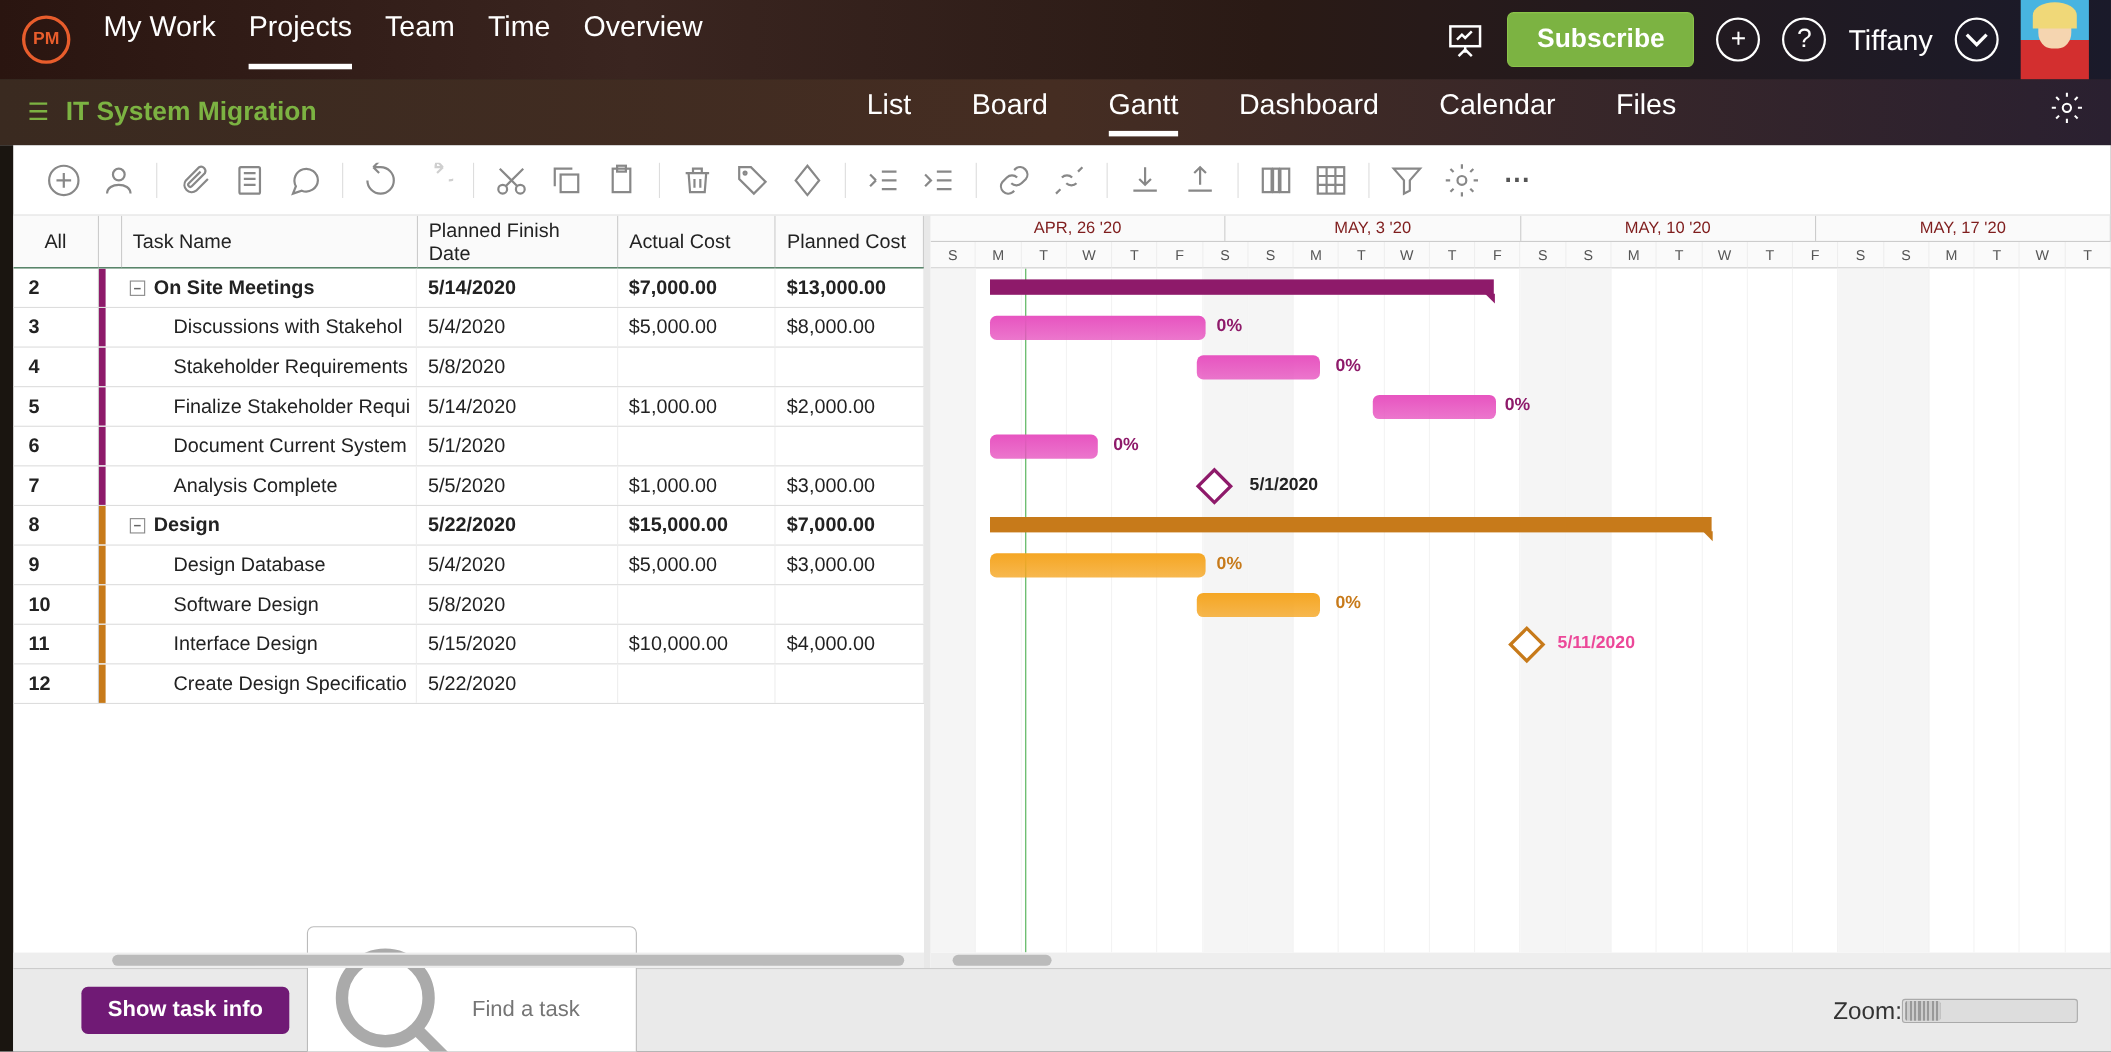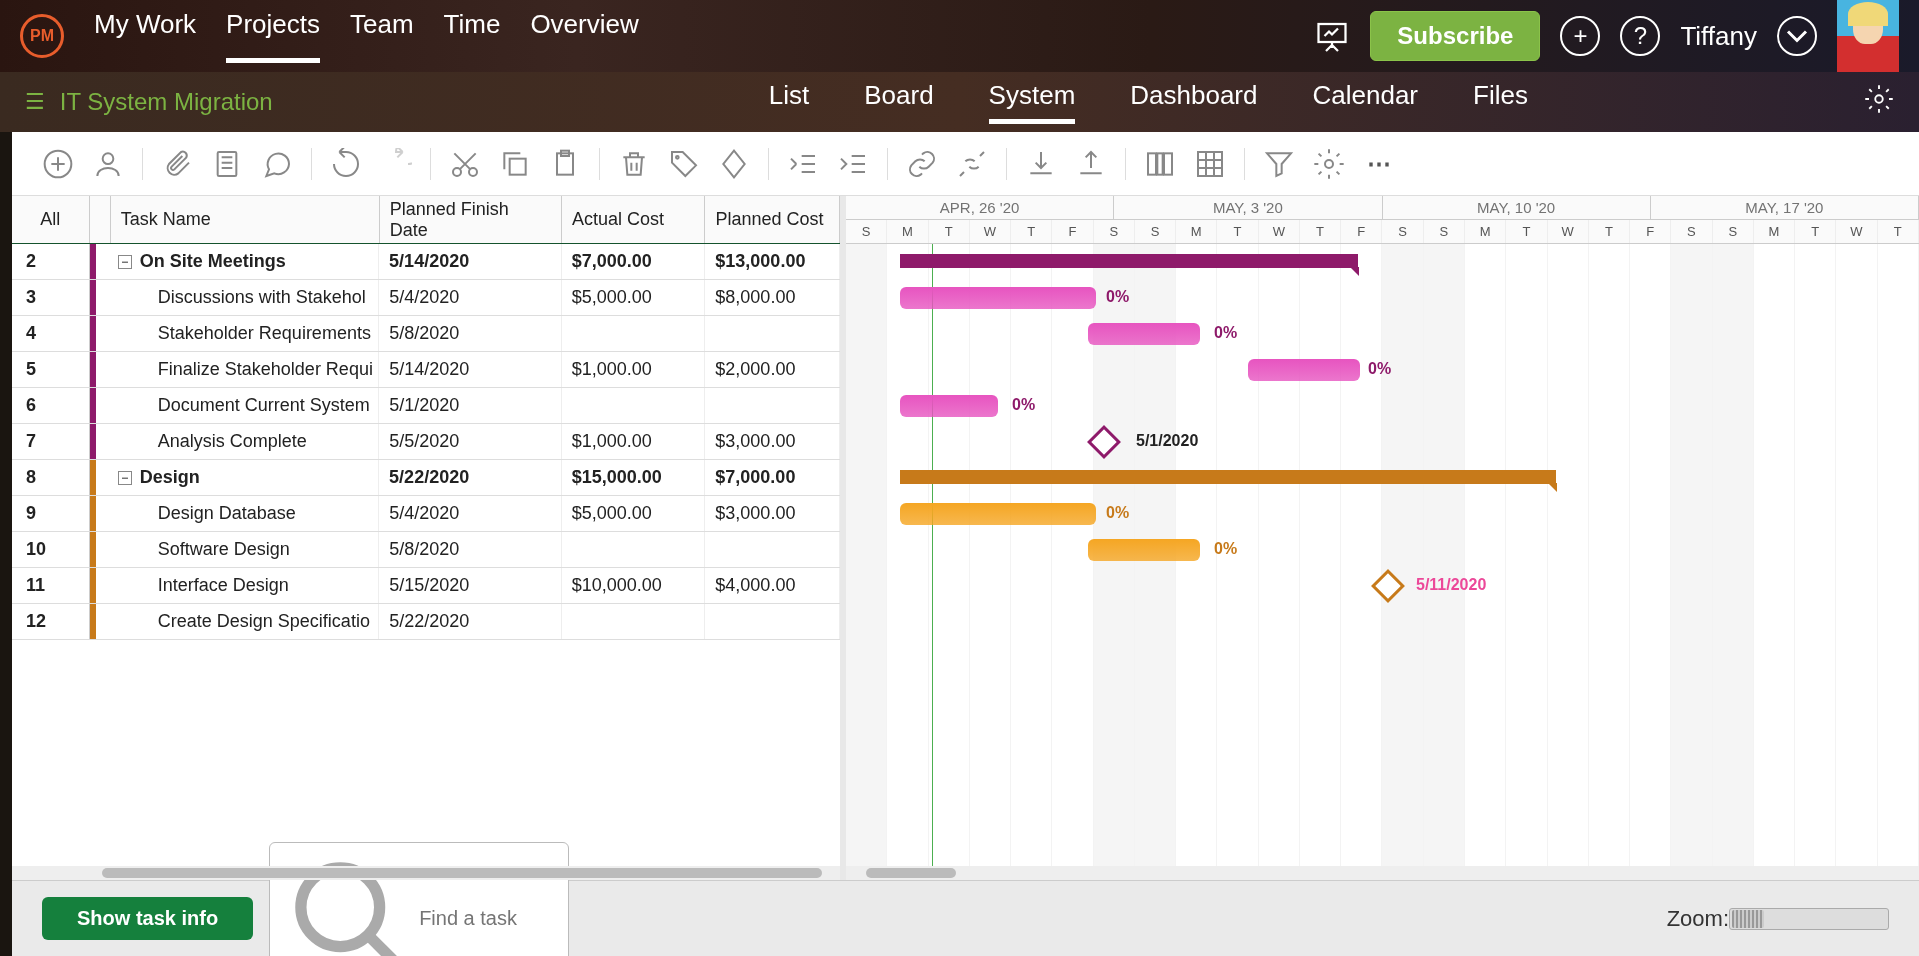--- a/index.html
+++ b/index.html
@@ -16,21 +16,21 @@
 .subscribe-btn { background: #7cb342; color: #fff; font-size: 24px; font-weight: 600; padding: 10px 26px; border-radius: 6px; border: 1px solid #8bc34a; cursor: pointer; }
 .icon-circle { width: 40px; height: 40px; border: 2.5px solid #fff; border-radius: 50%; display: flex; align-items: center; justify-content: center; color: #fff; font-size: 24px; cursor: pointer; }
 .username { color: #fff; font-size: 26px; font-weight: 500; }
 .avatar { width: 62px; height: 72px; background: linear-gradient(#48b4e0 0%, #48b4e0 50%, #d32f2f 50%); position: relative; }
 .avatar::after { content: ""; position: absolute; top: 8px; left: 50%; transform: translateX(-50%); width: 30px; height: 36px; background: #f5d5b0; border-radius: 50% 50% 40% 40%; }
 .avatar::before { content: ""; position: absolute; top: 2px; left: 50%; transform: translateX(-50%); width: 40px; height: 24px; background: #f0d878; border-radius: 50% 50% 0 0; z-index: 1; }
 
 
 .subnav { display: flex; align-items: center; height: 60px; background: linear-gradient(90deg, #3a2a20 0%, #452d22 50%, #2a2030 100%); padding: 0 25px; }
 .hamburger { color: #7cb342; font-size: 22px; margin-right: 15px; cursor: pointer; }
-.project-name { color: #7cb342; font-size: 24px; font-weight: 400; }
+.project-name { color: #7cb342; font-size: 24px; font-weight: 700; }
 .view-tabs { margin-left: auto; margin-right: auto; display: flex; gap: 55px; padding-left: 160px; }
 .view-tab { color: #fff; font-size: 26px; cursor: pointer; padding-bottom: 8px; border-bottom: 5px solid transparent; }
 .view-tab.active { border-bottom-color: #fff; }
 .settings-icon { color: #fff; font-size: 30px; cursor: pointer; }
 
 
 .main { background: #fff; height: calc(100vh - 132px); display: flex; flex-direction: column; border-left: 12px solid #1a1510; }
 
 
 .toolbar { height: 64px; display: flex; align-items: center; padding: 0 30px; gap: 18px; border-bottom: 1px solid #ddd; }
@@ -61,39 +61,39 @@
 .cell.planned { width: 135px; }
 .row.group .cell { font-weight: 700; }
 .expand-box { width: 14px; height: 14px; border: 1px solid #888; display: inline-flex; align-items: center; justify-content: center; font-size: 12px; line-height: 1; margin-right: 8px; color: #666; }
 .indent { padding-left: 48px !important; }
 .group .name { padding-left: 8px !important; }
 
 
 .gantt-panel { flex: 1; display: flex; flex-direction: column; overflow: hidden; position: relative; }
 .gantt-header { height: 48px; border-bottom: 1px solid #ccc; display: flex; flex-direction: column; background: #fafafa; }
 .gantt-months { flex: 1; display: flex; border-bottom: 1px solid #ccc; }
-.gantt-month { flex: 1; display: flex; align-items: center; justify-content: center; font-size: 15px; color: #737373; border-right: 1px solid #ccc; text-align: right; }
+.gantt-month { flex: 1; display: flex; align-items: center; justify-content: center; font-size: 15px; color: #7f1d1d; border-right: 1px solid #ccc; text-align: right; }
 .gantt-days { flex: 1; display: flex; }
 .gantt-day { flex: 1; display: flex; align-items: center; justify-content: center; font-size: 13px; color: #555; border-right: 1px solid #eee; }
 .gantt-body { flex: 1; position: relative; overflow: hidden; }
 .gantt-grid { position: absolute; inset: 0; display: flex; }
 .gantt-col { flex: 1; border-right: 1px solid #f3f3f3; }
 .gantt-col.weekend { background: #f5f5f5; }
 .gantt-today { position: absolute; top: 0; bottom: 0; width: 1px; background: #4caf50; left: 86px; }
 .gantt-rows { position: absolute; inset: 0; }
 .gantt-row { height: 36px; position: relative; }
 .gantt-bar { position: absolute; height: 22px; top: 7px; border-radius: 6px; }
 .gantt-summary { height: 14px; top: 10px; border-radius: 0; }
 .gantt-summary::after { content: ""; position: absolute; right: -1px; bottom: -8px; border-left: 9px solid transparent; border-top: 9px solid currentColor; }
 .gantt-label { position: absolute; font-size: 16px; font-weight: 600; top: 8px; white-space: nowrap; }
 .gantt-milestone { position: absolute; width: 24px; height: 24px; transform: rotate(45deg); top: 6px; border: 3px solid; background: #fff; }
 
 
 .footer { height: 76px; background: #eaeaea; display: flex; align-items: center; padding: 0 30px; gap: 16px; border-top: 1px solid #ccc; }
-.show-info-btn { background: #15803d; color: #fff; font-size: 20px; font-weight: 600; padding: 10px 35px; border-radius: 6px; border: none; cursor: pointer; }
+.show-info-btn { background: #701a75; color: #fff; font-size: 20px; font-weight: 600; padding: 10px 24px; border-radius: 6px; border: none; cursor: pointer; margin-left: 32px; }
 .search-box { display: flex; align-items: center; border: 1px solid #bbb; border-radius: 6px; padding: 8px 14px; background: #fff; width: 300px; }
 .search-box input { border: none; outline: none; font-size: 20px; color: #888; width: 100%; background: transparent; }
 .zoom { margin-left: auto; display: flex; align-items: center; gap: 0; }
 .zoom-label { font-size: 22px; color: #333; }
 .zoom-slider { width: 160px; height: 22px; background: #ddd; border-radius: 3px; position: relative; border: 1px solid #aaa; }
 .zoom-thumb { position: absolute; left: 2px; top: 1px; width: 32px; height: 18px; background: repeating-linear-gradient(90deg, #999 0, #999 2px, #ccc 2px, #ccc 4px); border-radius: 2px; }
 
 
 .hscroll { height: 14px; background: #eee; position: relative; }
 .hscroll-thumb { position: absolute; height: 10px; top: 2px; background: #bbb; border-radius: 5px; }
@@ -132,21 +132,21 @@
     <div class="avatar"></div>
   </div>
 </div>
 
 <div class="subnav">
   <span class="hamburger">☰</span>
   <span class="project-name">IT System Migration</span>
   <div class="view-tabs">
     <div class="view-tab">List</div>
     <div class="view-tab">Board</div>
-    <div class="view-tab active">System</div>
+    <div class="view-tab active">Gantt</div>
     <div class="view-tab">Dashboard</div>
     <div class="view-tab">Calendar</div>
     <div class="view-tab">Files</div>
   </div>
   <span class="settings-icon">
     <svg width="30" height="30" viewBox="0 0 24 24" fill="none" stroke="#fff" stroke-width="1.5">
         <circle cx="12" cy="12" r="3"></circle>
         <path d="M12 1v3m0 16v3M4.2 4.2l2.1 2.1m11.4 11.4l2.1 2.1M1 12h3m16 0h3M4.2 19.8l2.1-2.1m11.4-11.4l2.1-2.1"></path>
       </svg>
   </span>

